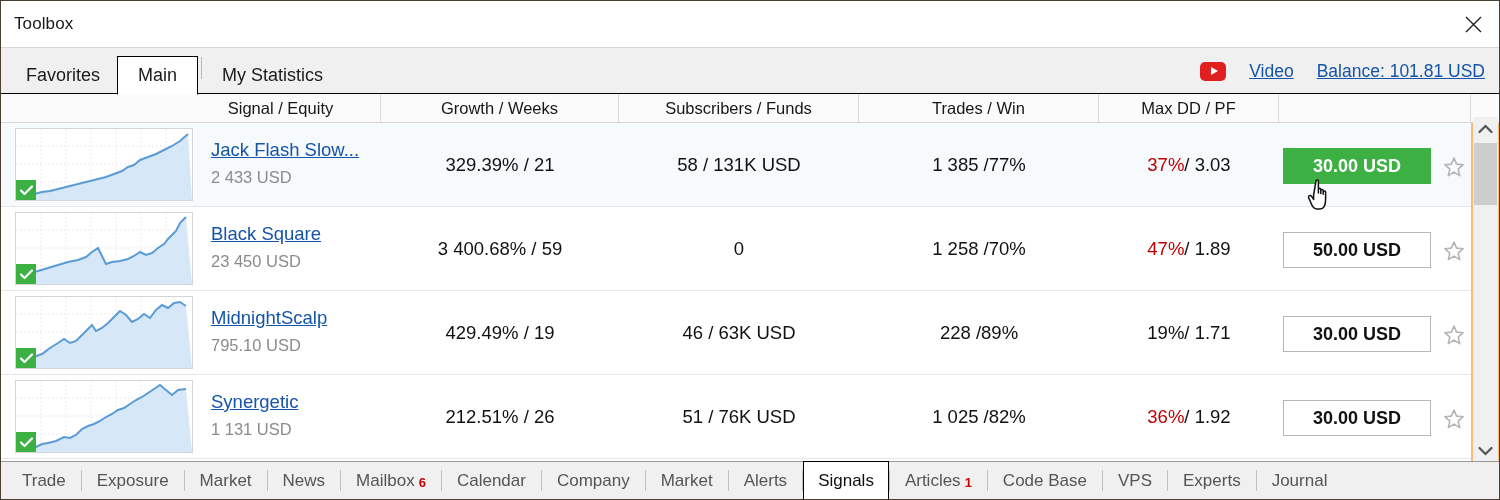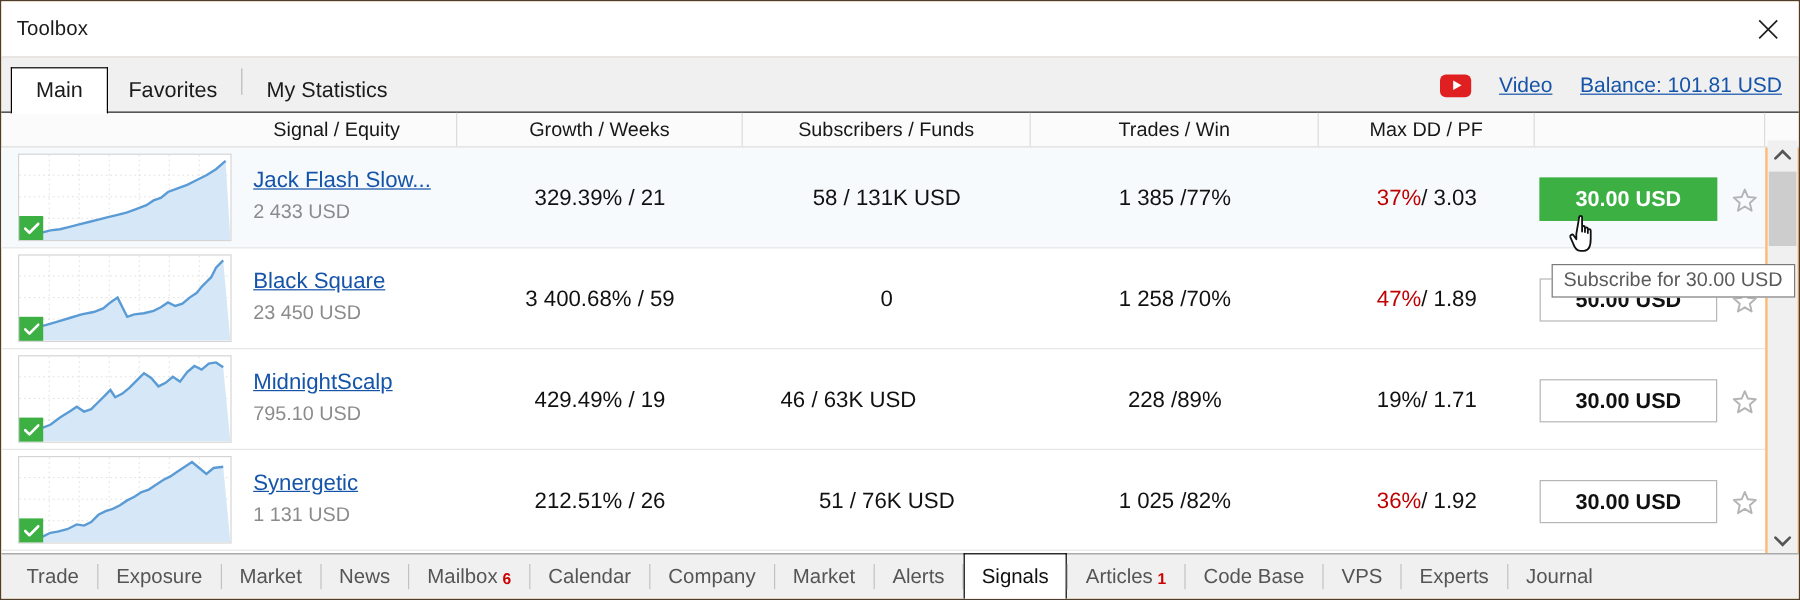--- a/index.html
+++ b/index.html
@@ -262,22 +262,22 @@
     <div class="titlebar-text">Toolbox</div>
     <div class="close-btn">
       <svg width="17" height="17" viewBox="0 0 17 17">
           <path d="M1 1 L16 16 M16 1 L1 16" stroke="#202020" stroke-width="1.4" fill="none"></path>
         </svg>
     </div>
   </div>
 
   <div class="tabstrip">
     <div class="tabs-left" id="tabs-left">
+        <div class="tab">Favorites</div>
         <div class="tab active">Main</div>
-        <div class="tab">Favorites</div>
         <div class="tab-sep"></div>
         <div class="tab">My Statistics</div>
       </div>
     <div class="tabstrip-right">
       <div class="yt-icon">
           <div class="tri"></div>
         </div>
       <div class="link">Video</div>
       <div class="link">Balance: 101.81 USD</div>
     </div>
@@ -392,21 +392,21 @@
           </svg>
         </div>
         <div class="check">
           <svg width="13" height="11" viewBox="0 0 13 11">
             <path d="M1 5.5 L4.5 9 L12 1.5" stroke="#ffffff" stroke-width="2.2" fill="none" stroke-linecap="round" stroke-linejoin="round"></path>
           </svg>
         </div>
         <div class="signame">MidnightScalp</div>
         <div class="sigequity">795.10 USD</div>
         <div class="cell" style="left: 380px; width: 238px;">429.49% / 19</div>
-        <div class="cell" style="left: 586px; width: 240px;">46 / 63K USD</div>
+        <div class="cell" style="left: 618px; width: 240px;">46 / 63K USD</div>
         <div class="cell" style="left: 858px; width: 240px;">228 /89%</div>
         <div class="cell" style="left: 1098px; width: 180px;">
           <span class="">19%</span>
           <span> / 1.71</span>
         </div>
         <div class="pricebtn plain" style="left: 1282px;">30.00 USD</div>
         <div class="star" style="left: 1442px;">
           <svg width="22" height="22" viewBox="0 0 22 22">
             <path d="M11 2 L13.6 8.1 L20.2 8.7 L15.2 13.1 L16.7 19.6 L11 16.1 L5.3 19.6 L6.8 13.1 L1.8 8.7 L8.4 8.1 Z" fill="none" stroke="#b4b4b4" stroke-width="1.6" stroke-linejoin="round"></path>
           </svg>
@@ -446,21 +446,20 @@
         </div>
         <div class="pricebtn plain" style="left: 1282px;">30.00 USD</div>
         <div class="star" style="left: 1442px;">
           <svg width="22" height="22" viewBox="0 0 22 22">
             <path d="M11 2 L13.6 8.1 L20.2 8.7 L15.2 13.1 L16.7 19.6 L11 16.1 L5.3 19.6 L6.8 13.1 L1.8 8.7 L8.4 8.1 Z" fill="none" stroke="#b4b4b4" stroke-width="1.6" stroke-linejoin="round"></path>
           </svg>
         </div>
       </div>
     </div>
 
-  <div class="tooltip" style="left:1292px; top:219px;">Subscribe for 30.00 USD</div>
 
   <div class="cursor" style="left:1306px; top:178px;">
     <svg width="30" height="36" viewBox="0 0 30 36">
       <path d="M9 2 C9 0.6 11.4 0.6 11.4 2 L11.4 14 L11.4 10.4 C11.4 9 13.8 9 13.8 10.4 L13.8 14.4 L13.8 11.6 C13.8 10.2 16.2 10.2 16.2 11.6 L16.2 15.2 L16.2 13 C16.2 11.6 18.6 11.6 18.6 13 L18.6 20 C18.6 27 16 30 13 30 L10 30 C7 30 5 27 4 24 L1.6 18.6 C1 17 3.2 15.6 4.4 17.2 L6.6 20.4 L6.6 16 Z" fill="#ffffff" stroke="#111111" stroke-width="1.5" stroke-linejoin="round"></path>
     </svg>
   </div>
 
   <div class="vscroll">
     <div class="vs-arrow vs-up">
       <svg width="15" height="10" viewBox="0 0 15 10">

